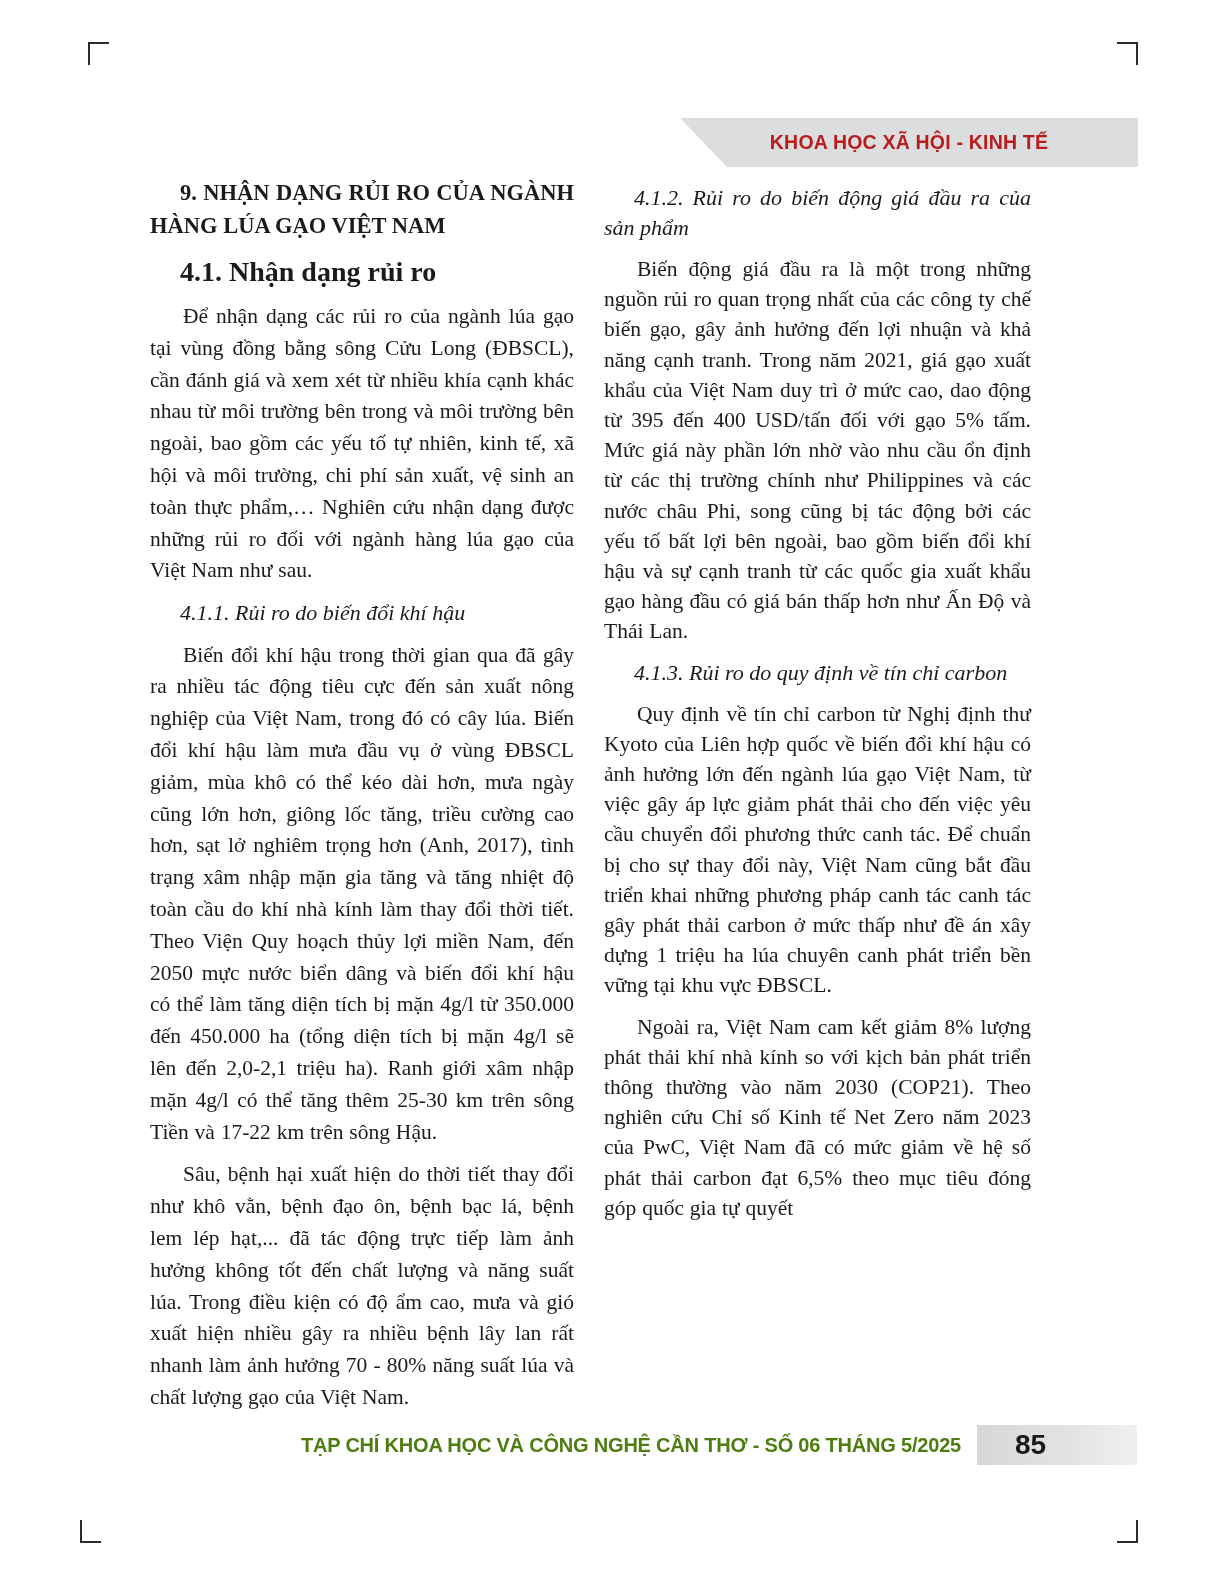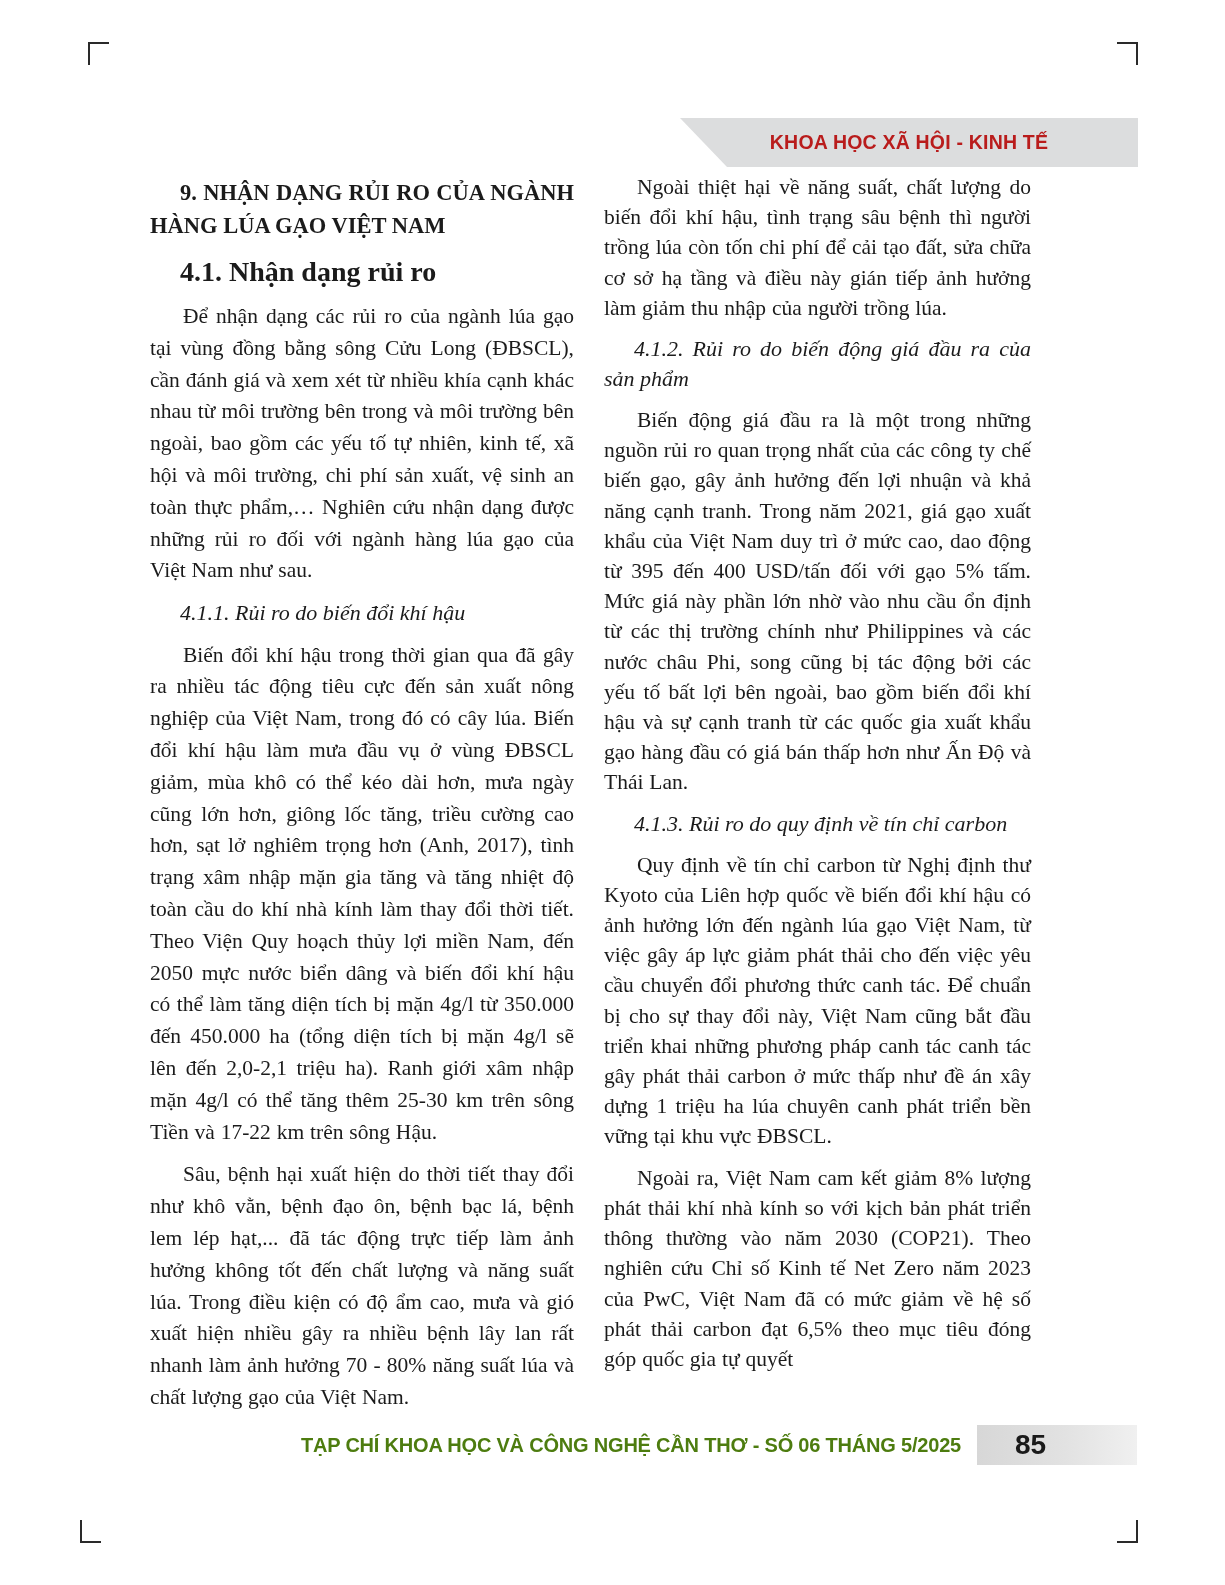--- a/index.html
+++ b/index.html
@@ -99,21 +99,20 @@
       <span class="t2">HÀNG LÚA GẠO VIỆT NAM</span>
     </h2>
     <h3 class="sub-title">4.1. Nhận dạng rủi ro</h3>
     <p>Để nhận dạng các rủi ro của ngành lúa gạo tại vùng đồng bằng sông Cửu Long (ĐBSCL), cần đánh giá và xem xét từ nhiều khía cạnh khác nhau từ môi trường bên trong và môi trường bên ngoài, bao gồm các yếu tố tự nhiên, kinh tế, xã hội và môi trường, chi phí sản xuất, vệ sinh an toàn thực phẩm,… Nghiên cứu nhận dạng được những rủi ro đối với ngành hàng lúa gạo của Việt Nam như sau.</p>
     <h4 class="it-head">4.1.1. Rủi ro do biến đổi khí hậu</h4>
     <p>Biến đổi khí hậu trong thời gian qua đã gây ra nhiều tác động tiêu cực đến sản xuất nông nghiệp của Việt Nam, trong đó có cây lúa. Biến đổi khí hậu làm mưa đầu vụ ở vùng ĐBSCL giảm, mùa khô có thể kéo dài hơn, mưa ngày cũng lớn hơn, giông lốc tăng, triều cường cao hơn, sạt lở nghiêm trọng hơn (Anh, 2017), tình trạng xâm nhập mặn gia tăng và tăng nhiệt độ toàn cầu do khí nhà kính làm thay đổi thời tiết. Theo Viện Quy hoạch thủy lợi miền Nam, đến 2050 mực nước biển dâng và biến đổi khí hậu có thể làm tăng diện tích bị mặn 4g/l từ 350.000 đến 450.000 ha (tổng diện tích bị mặn 4g/l sẽ lên đến 2,0-2,1 triệu ha). Ranh giới xâm nhập mặn 4g/l có thể tăng thêm 25-30 km trên sông Tiền và 17-22 km trên sông Hậu.</p>
     <p>Sâu, bệnh hại xuất hiện do thời tiết thay đổi như khô vằn, bệnh đạo ôn, bệnh bạc lá, bệnh lem lép hạt,... đã tác động trực tiếp làm ảnh hưởng không tốt đến chất lượng và năng suất lúa. Trong điều kiện có độ ẩm cao, mưa và gió xuất hiện nhiều gây ra nhiều bệnh lây lan rất nhanh làm ảnh hưởng 70 - 80% năng suất lúa và chất lượng gạo của Việt Nam.</p>
   </div>
 
   <div class="col col-right">
-    <p>Ngoài thiệt hại về năng suất, chất lượng do biến đổi khí hậu, tình trạng sâu bệnh thì người trồng lúa còn tốn chi phí để cải tạo đất, sửa chữa cơ sở hạ tầng và điều này gián tiếp ảnh hưởng làm giảm thu nhập của người trồng lúa.</p>
     <h4 class="it-head">4.1.2. Rủi ro do biến động giá đầu ra của sản phẩm</h4>
     <p>Biến động giá đầu ra là một trong những nguồn rủi ro quan trọng nhất của các công ty chế biến gạo, gây ảnh hưởng đến lợi nhuận và khả năng cạnh tranh. Trong năm 2021, giá gạo xuất khẩu của Việt Nam duy trì ở mức cao, dao động từ 395 đến 400 USD/tấn đối với gạo 5% tấm. Mức giá này phần lớn nhờ vào nhu cầu ổn định từ các thị trường chính như Philippines và các nước châu Phi, song cũng bị tác động bởi các yếu tố bất lợi bên ngoài, bao gồm biến đổi khí hậu và sự cạnh tranh từ các quốc gia xuất khẩu gạo hàng đầu có giá bán thấp hơn như Ấn Độ và Thái Lan.</p>
     <h4 class="it-head">4.1.3. Rủi ro do quy định về tín chỉ carbon</h4>
     <p>Quy định về tín chỉ carbon từ Nghị định thư Kyoto của Liên hợp quốc về biến đổi khí hậu có ảnh hưởng lớn đến ngành lúa gạo Việt Nam, từ việc gây áp lực giảm phát thải cho đến việc yêu cầu chuyển đổi phương thức canh tác. Để chuẩn bị cho sự thay đổi này, Việt Nam cũng bắt đầu triển khai những phương pháp canh tác canh tác gây phát thải carbon ở mức thấp như đề án xây dựng 1 triệu ha lúa chuyên canh phát triển bền vững tại khu vực ĐBSCL.</p>
     <p>Ngoài ra, Việt Nam cam kết giảm 8% lượng phát thải khí nhà kính so với kịch bản phát triển thông thường vào năm 2030 (COP21). Theo nghiên cứu Chỉ số Kinh tế Net Zero năm 2023 của PwC, Việt Nam đã có mức giảm về hệ số phát thải carbon đạt 6,5% theo mục tiêu đóng góp quốc gia tự quyết</p>
   </div>
 
   <div class="footer">
     <span class="footer-text">TẠP CHÍ KHOA HỌC VÀ CÔNG NGHỆ CẦN THƠ - SỐ 06 THÁNG 5/2025</span>
     <span class="page-num-box">

